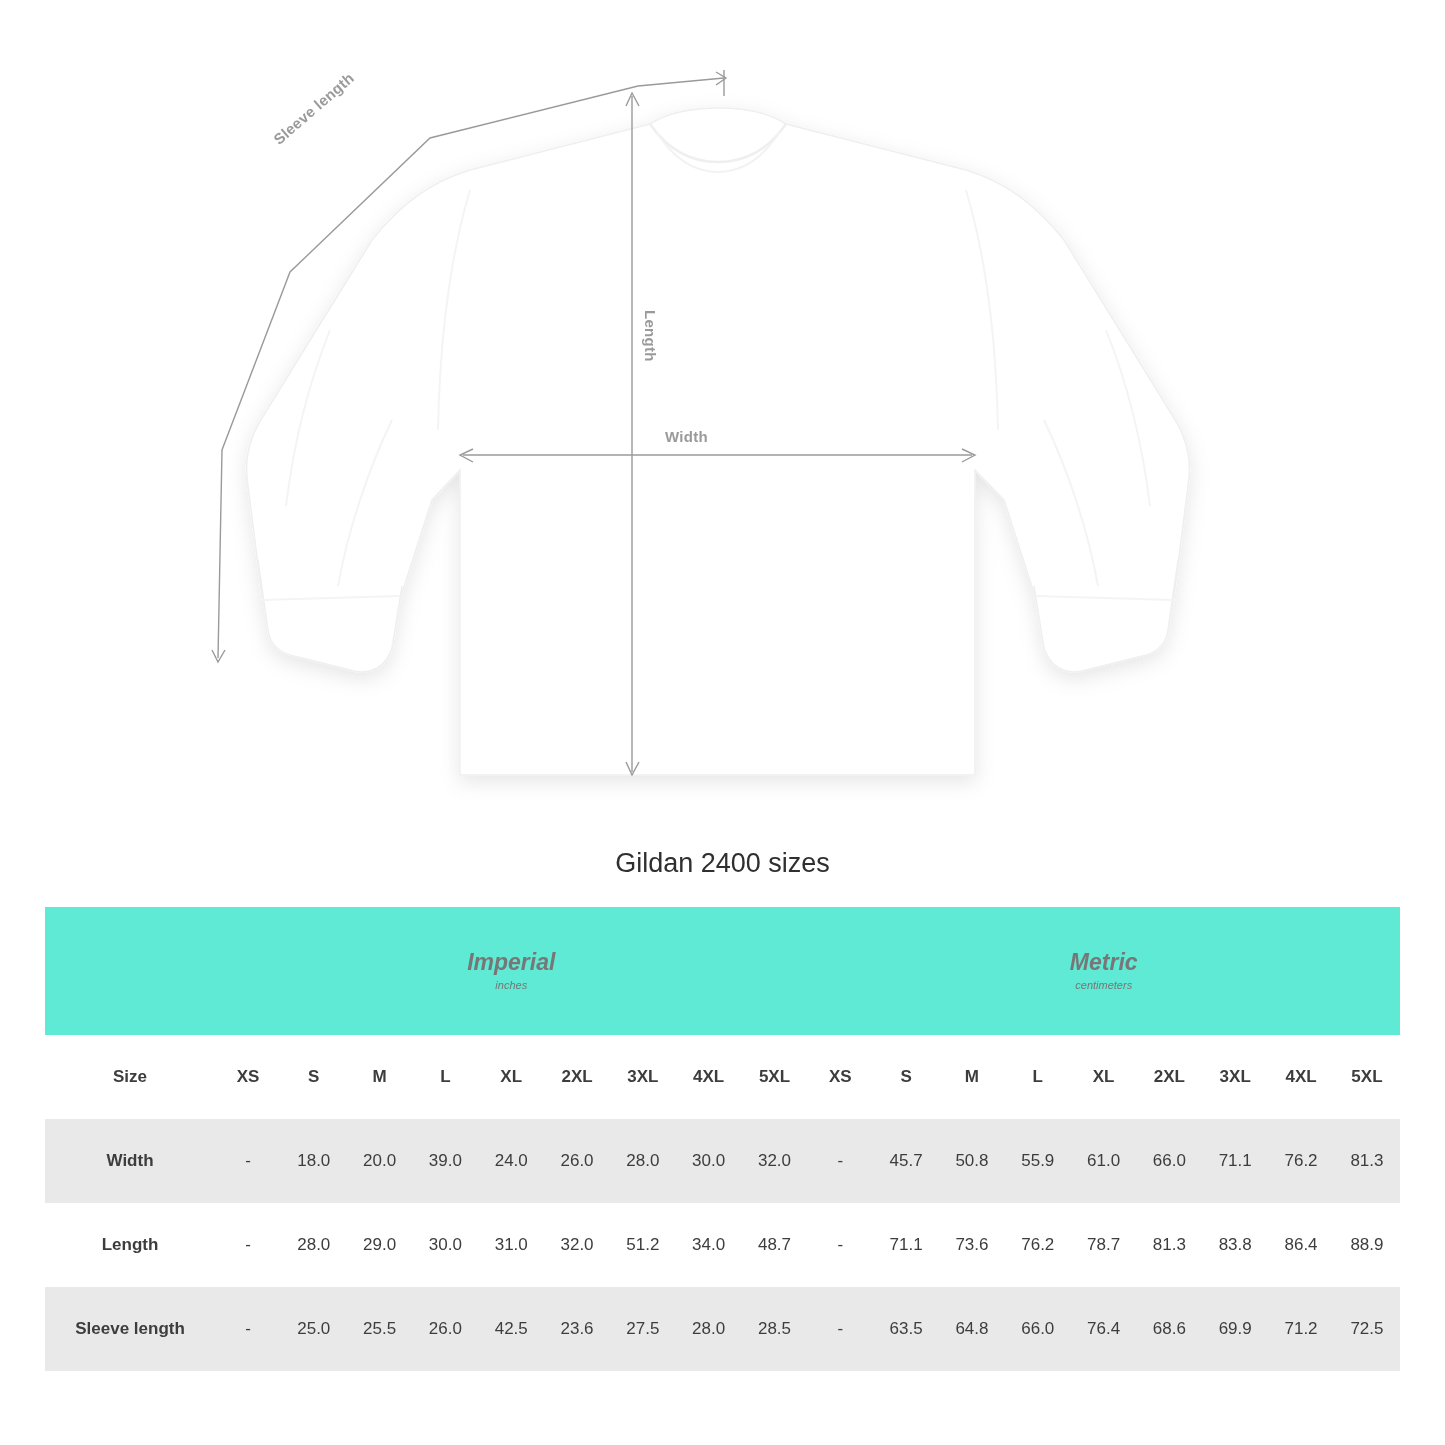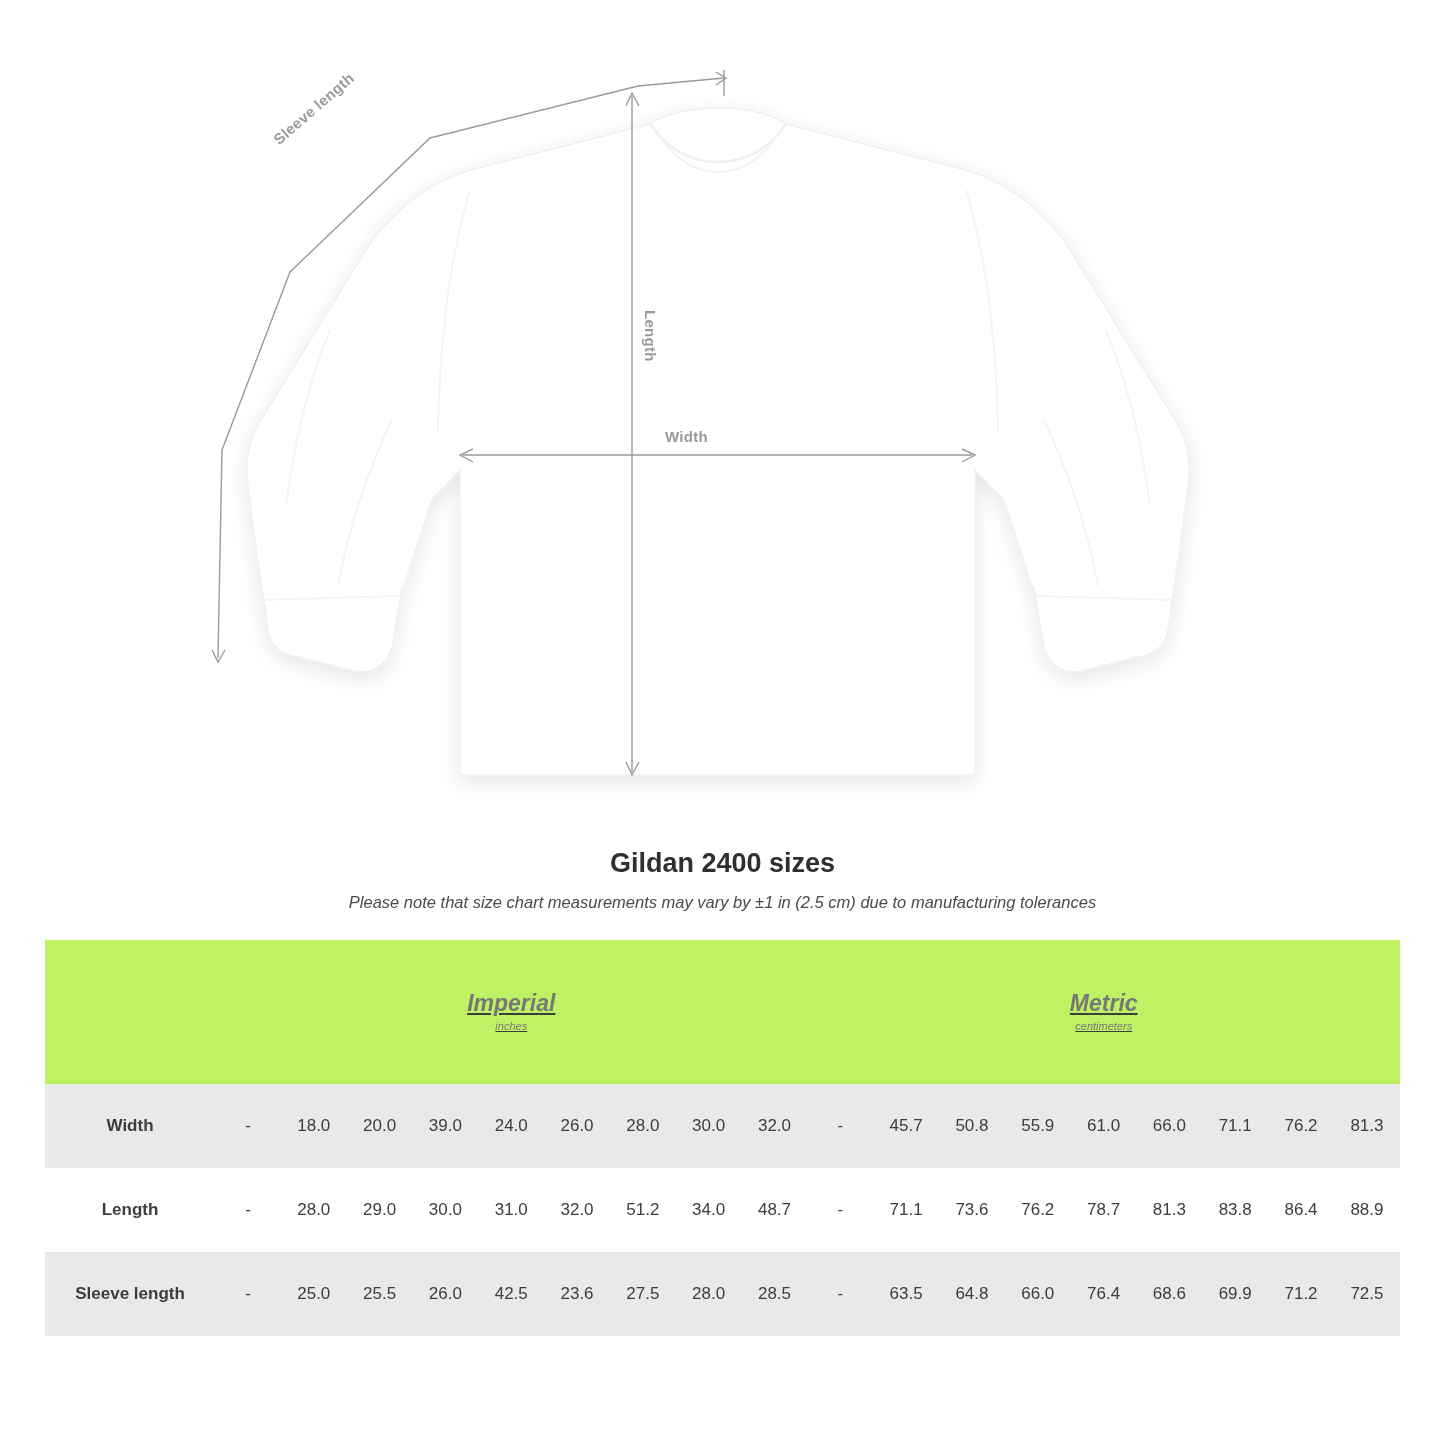--- a/index.html
+++ b/index.html
@@ -51,21 +51,21 @@
     top: 428px;
   }
 
   
   .title-block {
     text-align: center;
     margin-top: 18px;
   }
   .chart-title {
     font-size: 27px;
-    font-weight: bold;
+    font-weight: normal;
     color: #2f2f2f;
     margin: 0 0 14px 0;
   }
   .chart-note {
     font-size: 16.5px;
     font-style: italic;
     color: #4a4a4a;
     margin: 0;
   }
 
@@ -76,25 +76,24 @@
   table.sizes {
     width: 1355px;
     border-collapse: collapse;
     table-layout: fixed;
   }
   table.sizes td, table.sizes th {
     padding: 0;
     margin: 0;
   }
   .unit-head td {
-    background: #bef264;
-    height: 144px;
+    background: #5eead4;
+    height: 128px;
     vertical-align: middle;
     text-align: center;
-    text-decoration: underline;
   }
   .unit-title {
     font-size: 23px;
     font-style: italic;
     font-weight: bold;
     color: #777777;
     line-height: 1.25;
   }
   .unit-sub {
     font-size: 11px;
@@ -206,21 +205,20 @@
     </g>
   </svg>
 
   <div class="dim-label sleeve">Sleeve length</div>
   <div class="dim-label length">Length</div>
   <div class="dim-label width">Width</div>
 </div>
 
 <div class="title-block">
   <h1 class="chart-title">Gildan 2400 sizes</h1>
-  <p class="chart-note">Please note that size chart measurements may vary by ±1 in (2.5 cm) due to manufacturing tolerances</p>
 </div>
 
 <div class="table-wrap">
   <table class="sizes">
     <colgroup>
       <col class="col-label">
       <col class="col-cell">
         <col class="col-cell">
         <col class="col-cell">
         <col class="col-cell">
@@ -245,20 +243,41 @@
         <td colspan="9">
           <div class="unit-title">Imperial</div>
           <div class="unit-sub">inches</div>
         </td>
         <td colspan="9">
           <div class="unit-title">Metric</div>
           <div class="unit-sub">centimeters</div>
         </td>
       </tr>
 
+      <tr class="hdr-row">
+        <td class="rowlabel">Size</td>
+        <td>XS</td>
+        <td>S</td>
+        <td>M</td>
+        <td>L</td>
+        <td>XL</td>
+        <td>2XL</td>
+        <td>3XL</td>
+        <td>4XL</td>
+        <td>5XL</td>
+        <td>XS</td>
+        <td>S</td>
+        <td>M</td>
+        <td>L</td>
+        <td>XL</td>
+        <td>2XL</td>
+        <td>3XL</td>
+        <td>4XL</td>
+        <td>5XL</td>
+      </tr>
 
       <tr class="data-row shade">
         <td class="rowlabel">Width</td>
         <td>-</td>
         <td>18.0</td>
         <td>20.0</td>
         <td>39.0</td>
         <td>24.0</td>
         <td>26.0</td>
         <td>28.0</td>

